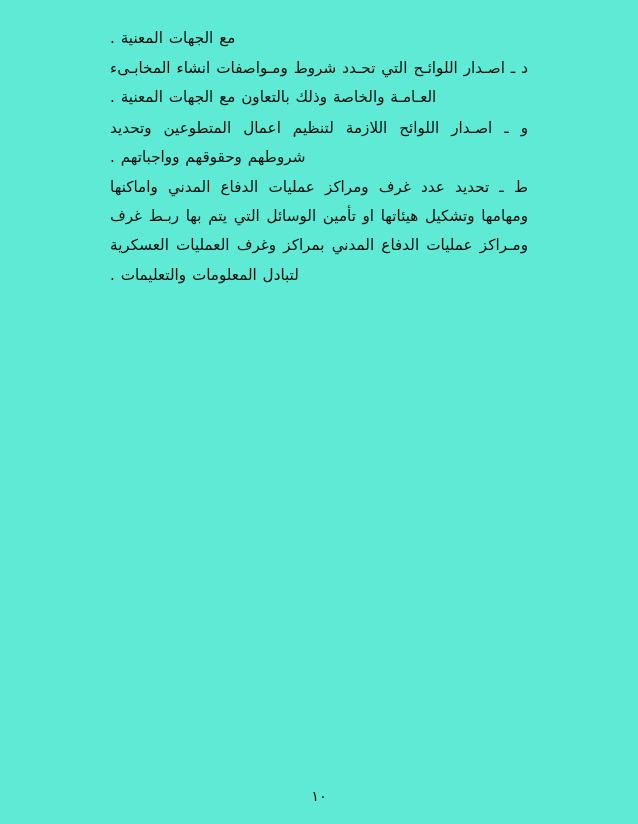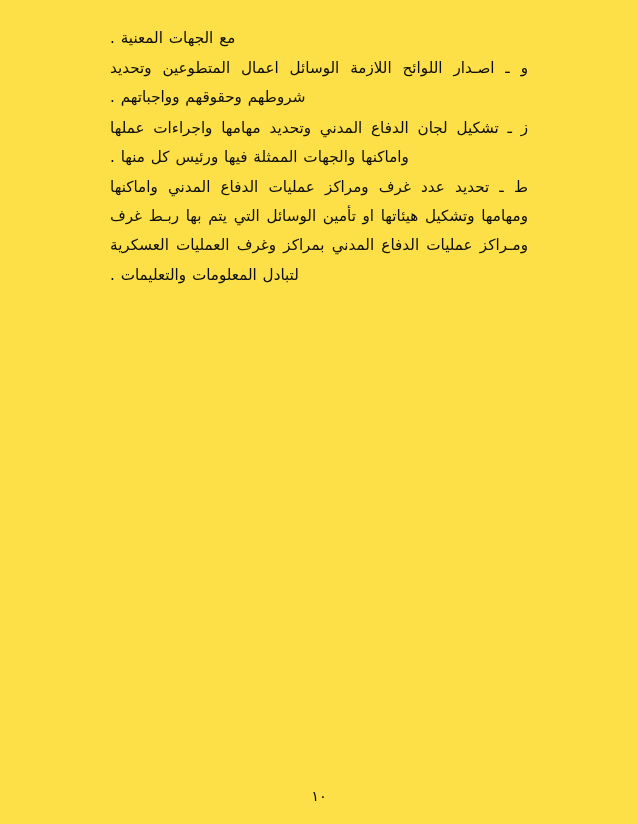--- a/index.html
+++ b/index.html
@@ -11,21 +11,21 @@
     width: 638px;
     height: 824px;
     position: relative;
     font-family: "DejaVu Sans", sans-serif;
     color: #0d0d0d;
     overflow: hidden;
   }
   .page {
     position: absolute;
     inset: 0;
-    background: #fde047;
+    background: #5eead4;
   }
   .content {
     position: absolute;
     top: 24px;
     right: 110px;
     left: 110px;
     direction: rtl;
     text-align: justify;
     text-align-last: left;
   }
@@ -53,18 +53,18 @@
     direction: rtl;
     letter-spacing: 1px;
   }
 </style>
 </head>
 <body>
 
 <div class="page">
   <div class="content">
     <p class="para first">مع الجهات المعنية .</p>
-    <p class="para">و ـ اصـدار اللوائح اللازمة الوسائل اعمال المتطوعين وتحديد شروطهم وحقوقهم وواجباتهم .</p>
-    <p class="para">ز ـ تشكيل لجان الدفاع المدني وتحديد مهامها واجراءات عملها واماكنها والجهات الممثلة فيها ورئيس كل منها .</p>
+    <p class="para">د ـ اصـدار اللوائـح التي تحـدد شروط ومـواصفات انشاء المخابـىء العـامـة والخاصة وذلك بالتعاون مع الجهات المعنية .</p>
+    <p class="para">و ـ اصـدار اللوائح اللازمة لتنظيم اعمال المتطوعين وتحديد شروطهم وحقوقهم وواجباتهم .</p>
     <p class="para">ط ـ تحديد عدد غرف ومراكز عمليات الدفاع المدني واماكنها ومهامها وتشكيل هيئاتها او تأمين الوسائل التي يتم بها ربـط غرف ومـراكز عمليات الدفاع المدني بمراكز وغرف العمليات العسكرية لتبادل المعلومات والتعليمات .</p>
   </div>
   <div class="folio">١٠</div>
 </div>
 
 </body></html>

